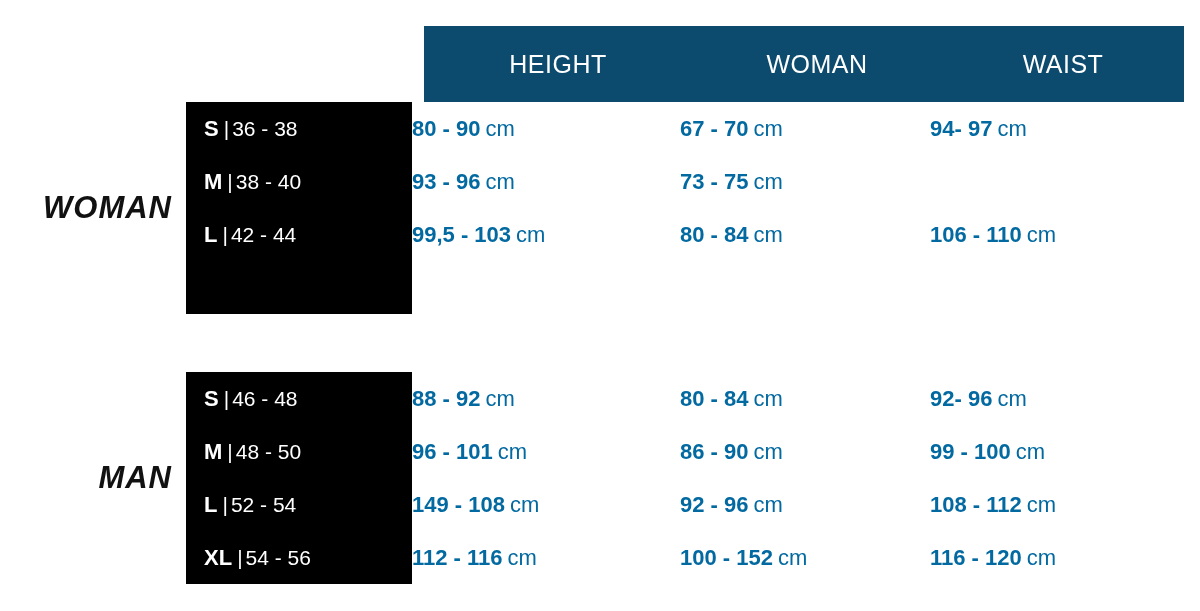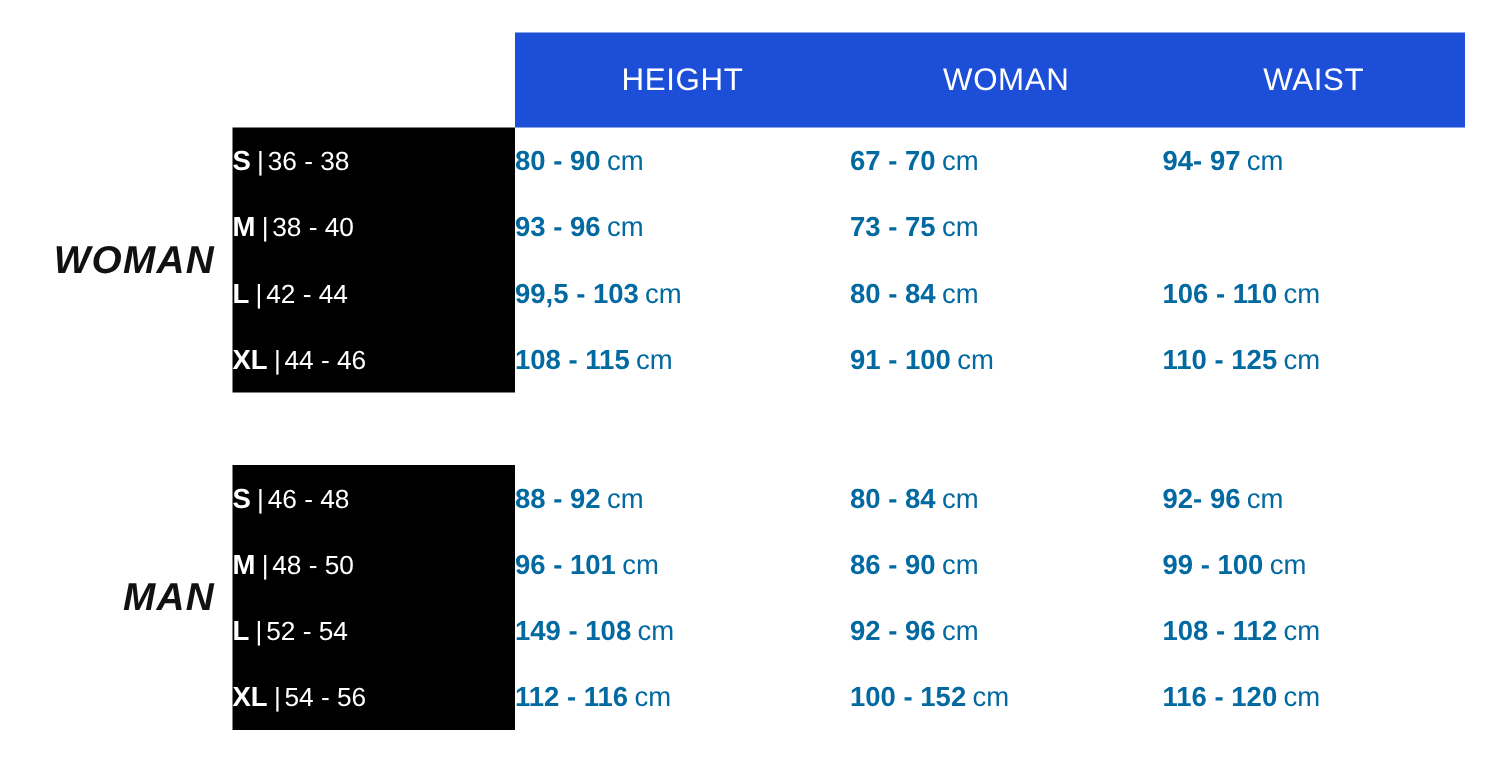--- a/index.html
+++ b/index.html
@@ -18,25 +18,25 @@
 
   .sheet {
     position: relative;
     width: 1200px;
     height: 611px;
   }
 
   
   .header-band {
     position: absolute;
-    left: 412px;
+    left: 424px;
     top: 26px;
     width: 760px;
     height: 76px;
-    background: #1d4ed8;
+    background: #0c4a6e;
   }
   .header-band .hcell {
     position: absolute;
     top: 0;
     height: 76px;
     line-height: 76px;
     color: #ffffff;
     font-size: 25px;
     letter-spacing: 0.5px;
     text-align: center;
@@ -92,20 +92,21 @@
   .row.r2 { top: 106px; }
   .row.r3 { top: 159px; }
 
   .size-cell {
     position: absolute;
     left: 186px;
     width: 226px;
     height: 53px;
     line-height: 53px;
     color: #ffffff;
+    padding-left: 18px;
     box-sizing: border-box;
     font-size: 21px;
     white-space: nowrap;
   }
   .size-cell .sz {
     font-weight: bold;
     font-size: 22px;
   }
   .size-cell .sep {
     font-weight: normal;
@@ -181,34 +182,20 @@
         <span class="v">99,5 - 103</span><span class="u">cm</span>
       </div>
       <div class="meas m2">
         <span class="v">80 - 84</span><span class="u">cm</span>
       </div>
       <div class="meas m3">
         <span class="v">106 - 110</span><span class="u">cm</span>
       </div>
     </div>
 
-    <div class="row r3">
-      <div class="size-cell">
-        <span class="sz">XL</span><span class="sep">|</span><span class="rng">44 - 46</span>
-      </div>
-      <div class="meas m1">
-        <span class="v">108 - 115</span><span class="u">cm</span>
-      </div>
-      <div class="meas m2">
-        <span class="v">91 - 100</span><span class="u">cm</span>
-      </div>
-      <div class="meas m3">
-        <span class="v">110 - 125</span><span class="u">cm</span>
-      </div>
-    </div>
   </div>
 
   <div class="group man">
     <div class="group-title">MAN</div>
     <div class="size-block"></div>
 
     <div class="row r0">
       <div class="size-cell">
         <span class="sz">S</span><span class="sep">|</span><span class="rng">46 - 48</span>
       </div>

